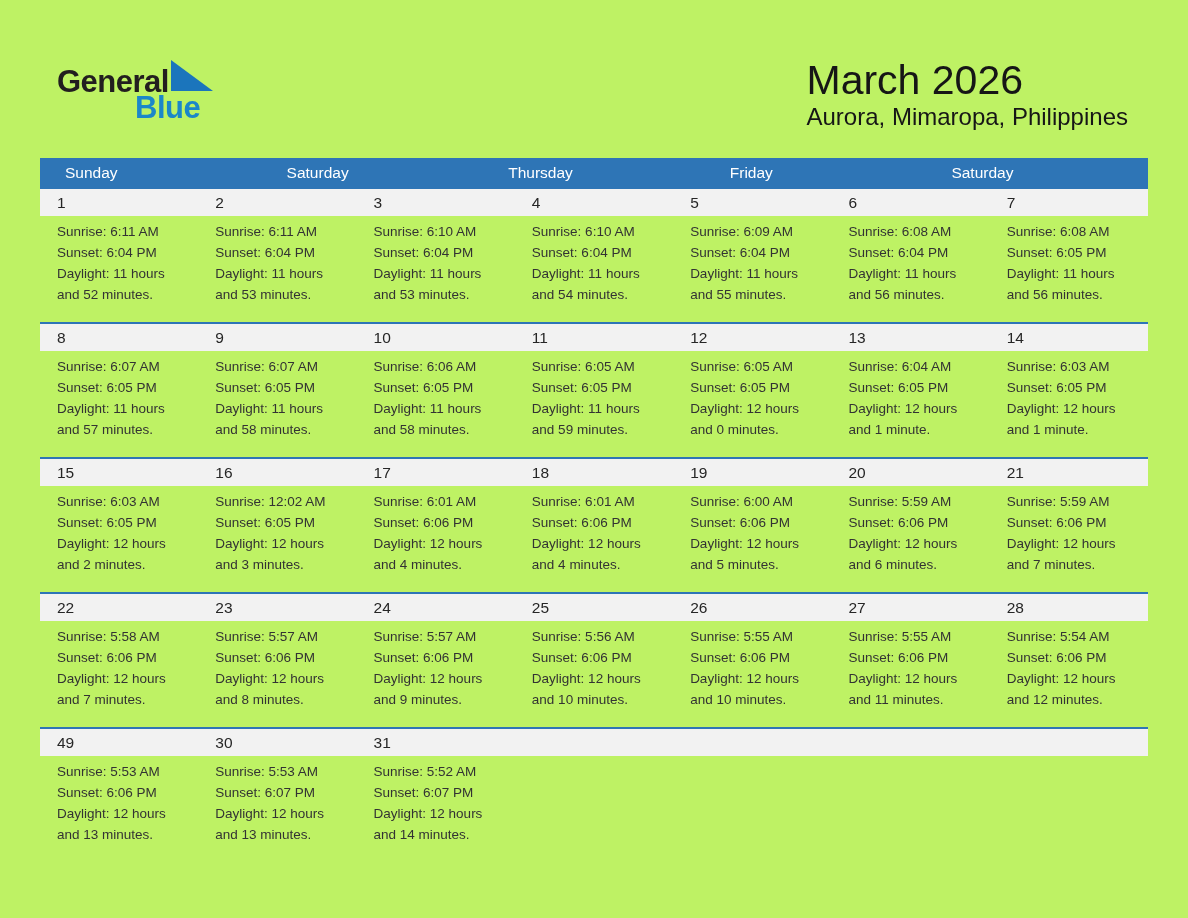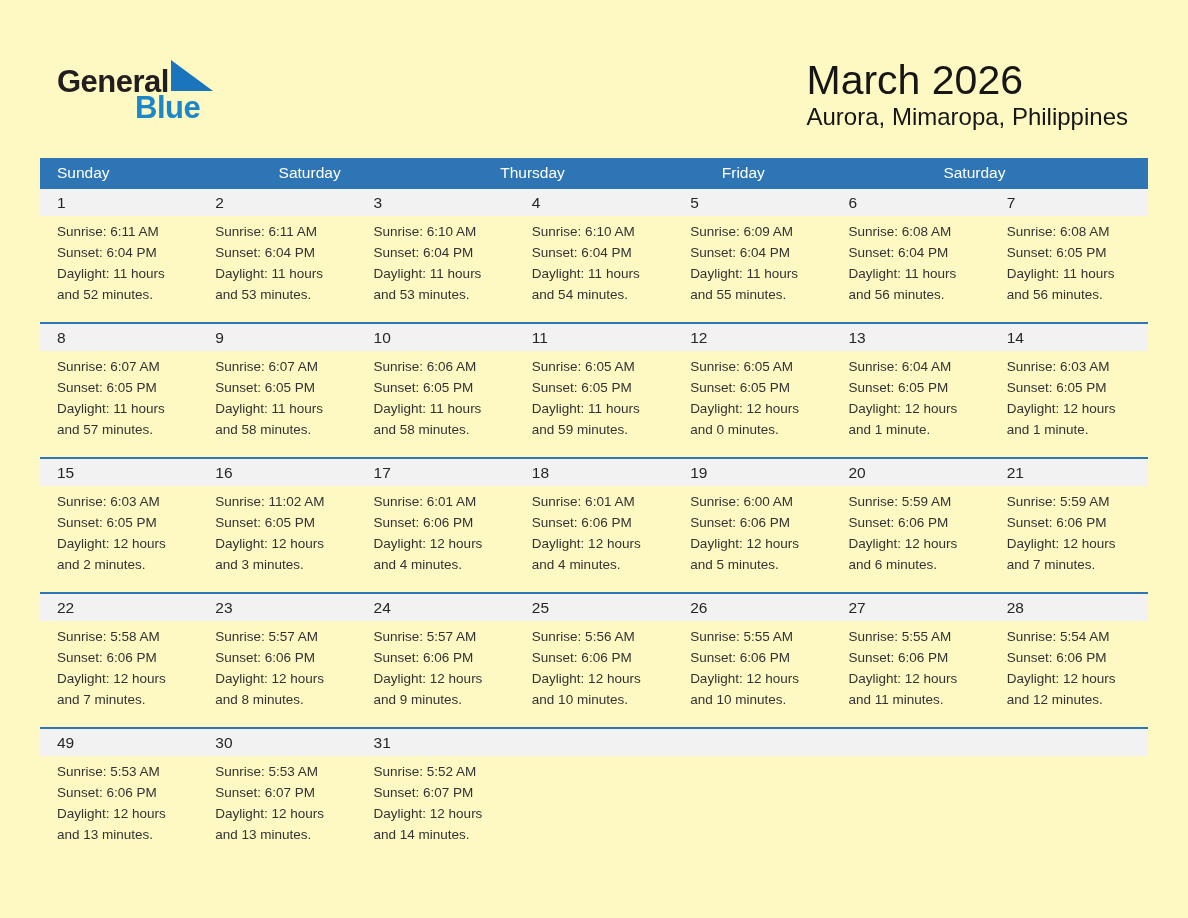--- a/index.html
+++ b/index.html
@@ -5,21 +5,21 @@
   html, body {
     margin: 0;
     padding: 0;
     background: #ffffff;
     font-family: "Liberation Sans", sans-serif;
   }
   .page {
     position: relative;
     width: 1188px;
     height: 918px;
-    background: #fef9c3;
+    background: #bef264;
     overflow: hidden;
   }
 
   
   .logo {
     position: absolute;
     left: 57px;
     top: 60px;
     width: 160px;
   }
@@ -73,21 +73,21 @@
   }
   .weekday-row {
     display: flex;
     background: var(--header-bg);
     height: 29px;
   }
   .weekday-cell {
     flex: 1 1 0;
     color: #ffffff;
     font-size: 15.5px;
-    padding-left: 17px;
+    padding-left: 25px;
     display: flex;
     align-items: center;
     overflow: hidden;
   }
   .week-row {
     display: flex;
     border-top: 2px solid var(--row-line);
     height: 133px;
   }
   .day-cell {
@@ -286,21 +286,21 @@
     <div class="cell-body">
       <div>Sunrise: 6:03 AM</div>
       <div>Sunset: 6:05 PM</div>
       <div>Daylight: 12 hours</div>
       <div>and 2 minutes.</div>
     </div>
   </div>
           <div class="day-cell">
     <div class="num-band">16</div>
     <div class="cell-body">
-      <div>Sunrise: 11:02 AM</div>
+      <div>Sunrise: 12:02 AM</div>
       <div>Sunset: 6:05 PM</div>
       <div>Daylight: 12 hours</div>
       <div>and 3 minutes.</div>
     </div>
   </div>
           <div class="day-cell">
     <div class="num-band">17</div>
     <div class="cell-body">
       <div>Sunrise: 6:01 AM</div>
       <div>Sunset: 6:06 PM</div>

